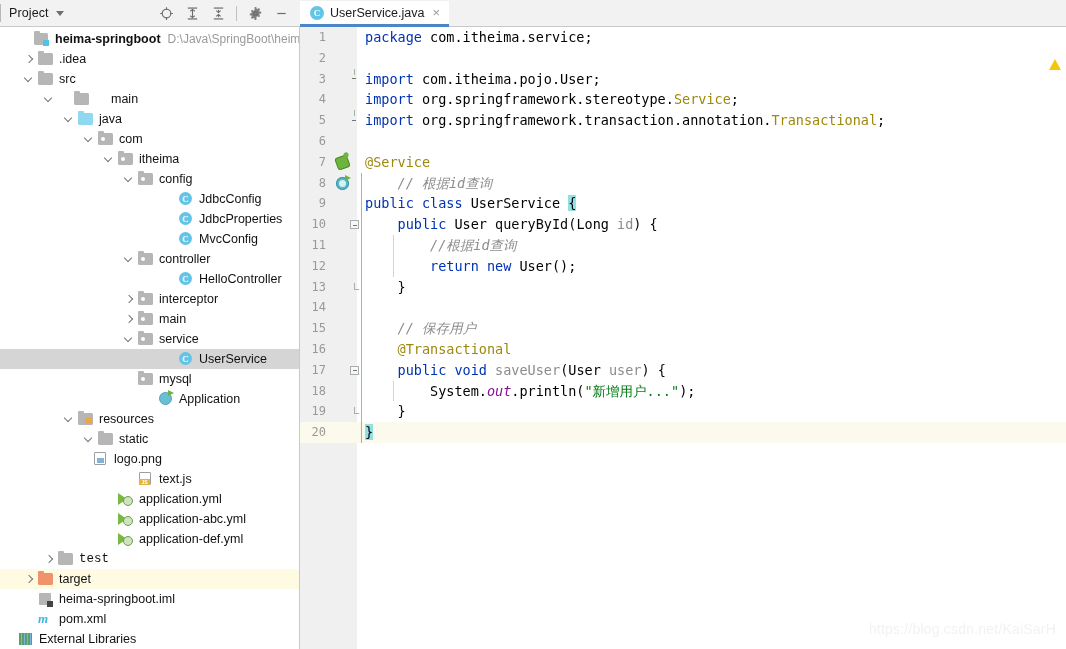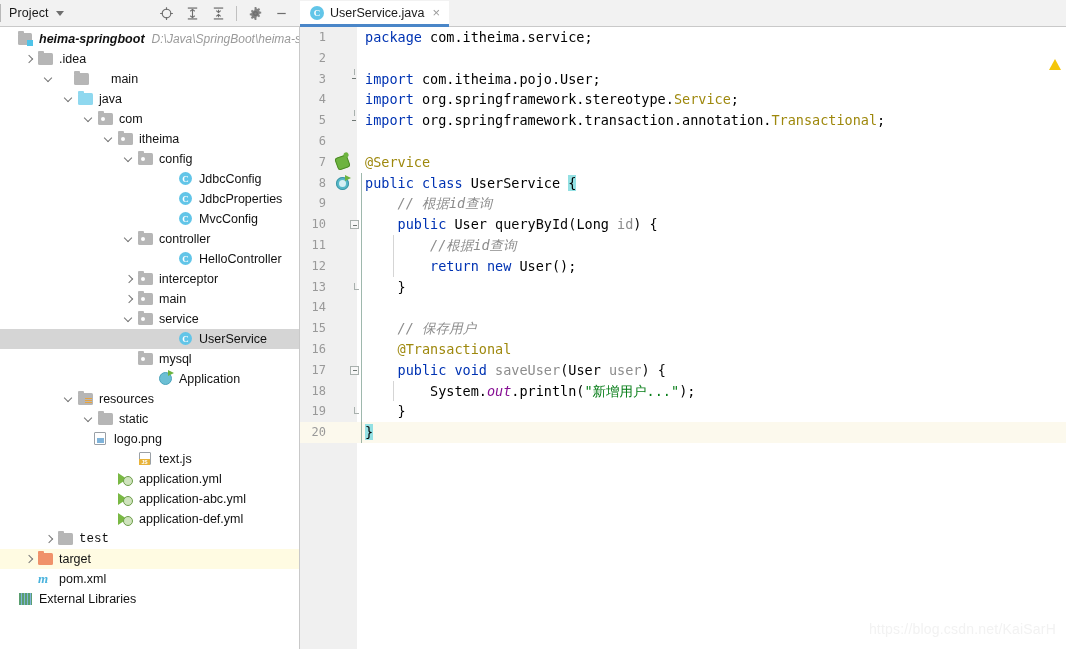--- a/index.html
+++ b/index.html
@@ -283,35 +283,42 @@
         <span class="tab-ico">C</span>
         <span class="tab-name">UserService.java</span>
         <span class="tab-close">×</span>
       </div>
     </div>
   </div>
 
   <div class="body">
 
     <div class="tree" id="tree">
-        <div class="row" style="padding-left: 4px; font-style: italic;">
+        <div class="row" style="padding-left: 20px;">
           <span class="arrow "></span>
           <span class="ico">
             <span class="m-root"></span>
           </span>
           <span class="lbl b">heima-springboot</span>
           <span class="path">D:\Java\SpringBoot\heima-s</span>
         </div>
         <div class="row" style="padding-left: 24px;">
           <span class="arrow r"></span>
           <span class="ico">
             <span class="f-plain"></span>
           </span>
           <span class="lbl">.idea</span>
         </div>
+        <div class="row" style="padding-left: 24px;">
+          <span class="arrow d"></span>
+          <span class="ico">
+            <span class="f-plain"></span>
+          </span>
+          <span class="lbl">src</span>
+        </div>
         <div class="row" style="padding-left: 44px; gap: 16px;">
           <span class="arrow d"></span>
           <span class="ico">
             <span class="f-plain"></span>
           </span>
           <span class="lbl">main</span>
         </div>
         <div class="row" style="padding-left: 64px;">
           <span class="arrow d"></span>
           <span class="ico">
@@ -472,20 +479,27 @@
             <span class="f-plain"></span>
           </span>
           <span class="lbl">test</span>
         </div>
         <div class="row hl" style="padding-left: 24px;">
           <span class="arrow r"></span>
           <span class="ico">
             <span class="f-tgt"></span>
           </span>
           <span class="lbl">target</span>
+        </div>
+        <div class="row" style="padding-left: 24px;">
+          <span class="arrow "></span>
+          <span class="ico">
+            <span class="iml-ico"></span>
+          </span>
+          <span class="lbl">heima-springboot.iml</span>
         </div>
         <div class="row" style="padding-left: 24px;">
           <span class="arrow "></span>
           <span class="ico">
             <span class="pom-ico">m</span>
           </span>
           <span class="lbl">pom.xml</span>
         </div>
         <div class="row" style="padding-left: 4px;">
           <span class="arrow "></span>
@@ -573,22 +587,22 @@
             </div>
           </div>
         <div class="codecol" id="codecol">
             <div class="code-row"><span class="code-text"><span class="kw">package</span> <span class="pkg">com.itheima.service;</span></span></div>
             <div class="code-row"><span class="code-text"></span></div>
             <div class="code-row"><span class="code-text"><span class="kw">import</span> <span class="pkg">com.itheima.pojo.User;</span></span></div>
             <div class="code-row"><span class="code-text"><span class="kw">import</span> <span class="pkg">org.springframework.stereotype.</span><span class="ann">Service</span><span class="pkg">;</span></span></div>
             <div class="code-row"><span class="code-text"><span class="kw">import</span> <span class="pkg">org.springframework.transaction.annotation.</span><span class="ann">Transactional</span><span class="pkg">;</span></span></div>
             <div class="code-row"><span class="code-text"></span></div>
             <div class="code-row"><span class="code-text"><span class="ann">@Service</span></span></div>
+            <div class="code-row"><span class="code-text">    <span class="cmt">// 根据id查询</span></span></div>
             <div class="code-row"><span class="code-text"><span class="kw">public</span> <span class="kw">class</span> <span class="typ">UserService</span> <span class="hlbrace">{</span></span></div>
-            <div class="code-row"><span class="code-text">    <span class="cmt">// 根据id查询</span></span></div>
             <div class="code-row"><span class="code-text">    <span class="kw">public</span> <span class="typ">User</span> <span class="plain">queryById(</span><span class="typ">Long</span> <span class="par">id</span><span class="plain">) {</span></span></div>
             <div class="code-row"><span class="code-text">        <span class="cmt">//根据id查询</span></span></div>
             <div class="code-row"><span class="code-text">        <span class="kw">return</span> <span class="kw">new</span> <span class="typ">User();</span></span></div>
             <div class="code-row"><span class="code-text">    <span class="plain">}</span></span></div>
             <div class="code-row"><span class="code-text"></span></div>
             <div class="code-row"><span class="code-text">    <span class="cmt">// 保存用户</span></span></div>
             <div class="code-row"><span class="code-text">    <span class="ann">@Transactional</span></span></div>
             <div class="code-row"><span class="code-text">    <span class="kw">public</span> <span class="kw">void</span> <span class="par">saveUser</span><span class="plain">(</span><span class="typ">User</span> <span class="par">user</span><span class="plain">) {</span></span></div>
             <div class="code-row"><span class="code-text">        <span class="typ">System.</span><span class="fld">out</span><span class="typ">.println(</span><span class="str">"新增用户..."</span><span class="typ">);</span></span></div>
             <div class="code-row"><span class="code-text">    <span class="plain">}</span></span></div>

